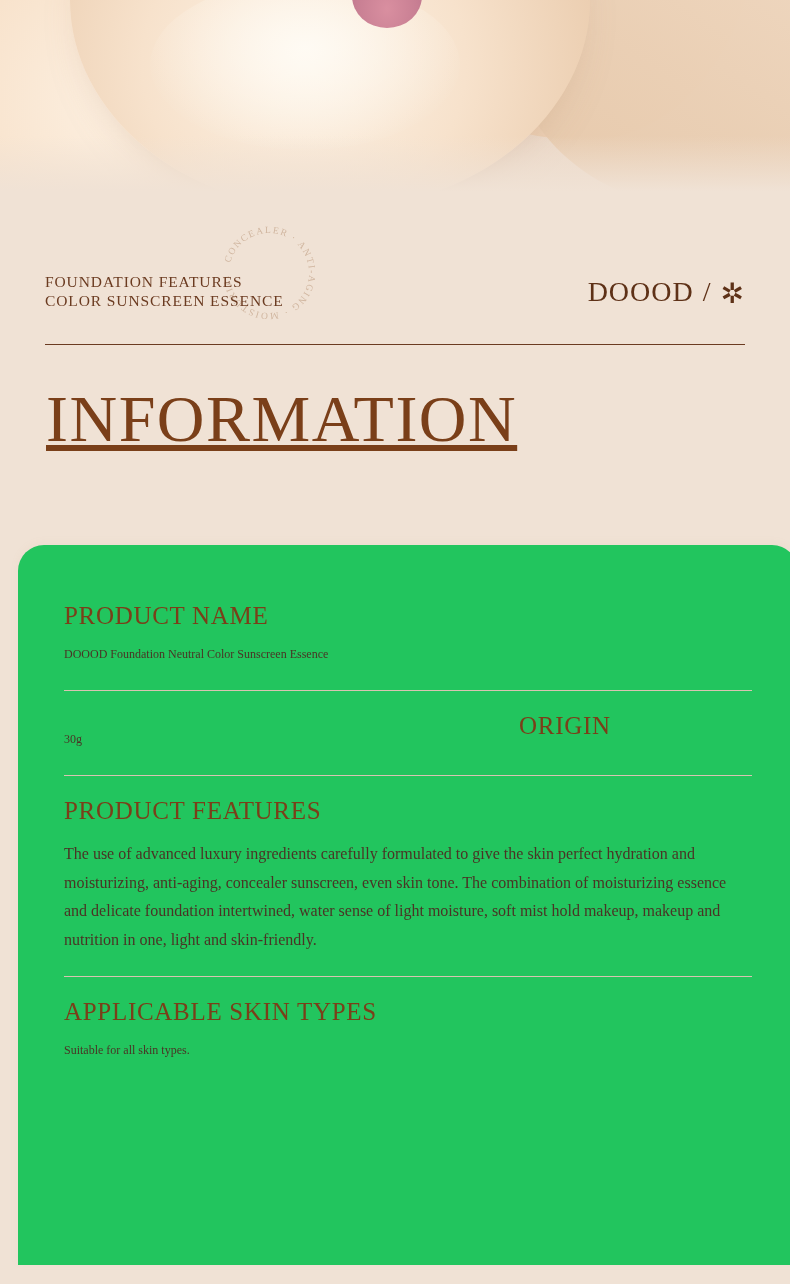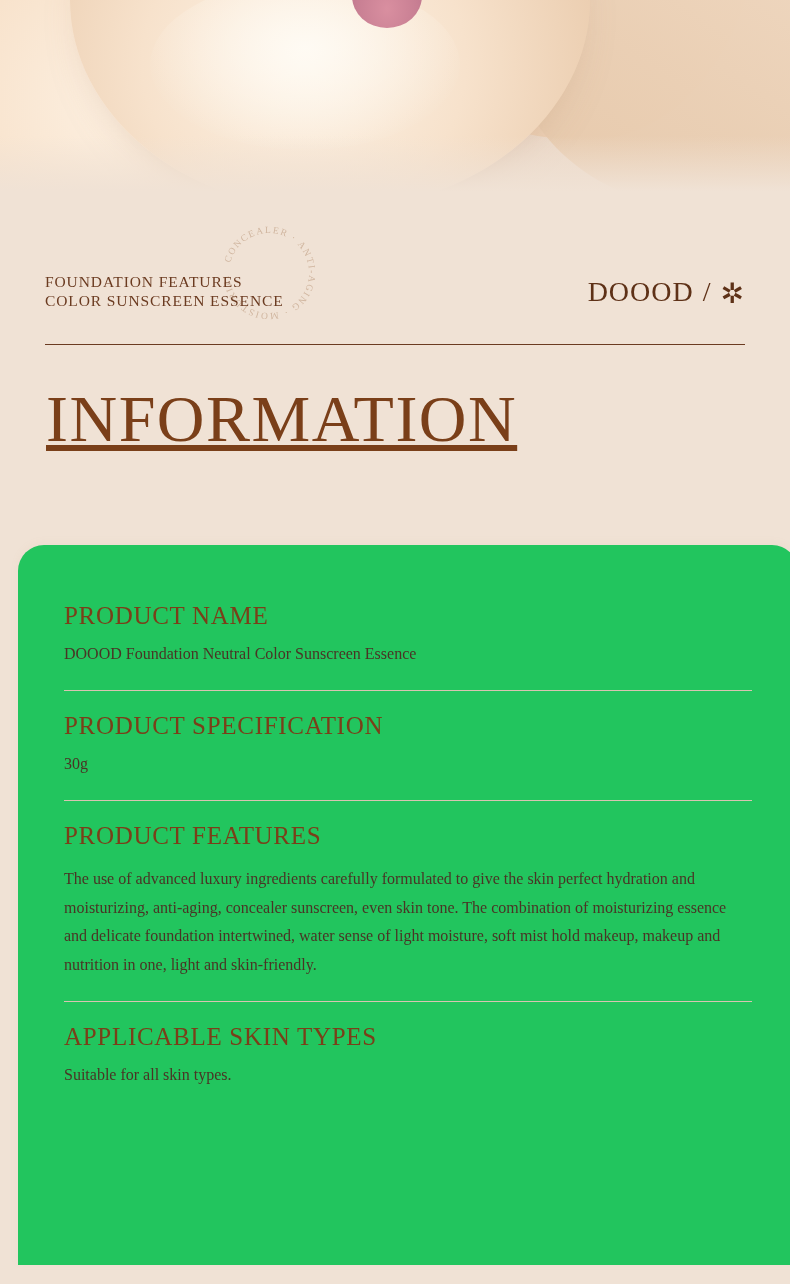--- a/index.html
+++ b/index.html
@@ -177,21 +177,21 @@
     padding: 58px 46px 0 46px;
   }
   .sec-title {
     color: #7a3f19;
     font-size: 25px;
     letter-spacing: 0.7px;
     line-height: 1;
   }
   .sec-body {
     color: #4a3425;
-    font-size: 16px;
+    font-size: 12px;
     line-height: 28px;
     margin-top: 12px;
   }
   .rule {
     height: 1px;
     background: #d8c4b2;
     margin: 22px 0 0 0;
   }
   .block {
     margin-top: 22px;
@@ -252,24 +252,24 @@
 
     <div>
       <div class="sec-title">PRODUCT NAME</div>
       <div class="sec-body">DOOOD Foundation Neutral Color Sunscreen Essence</div>
     </div>
 
     <div class="rule"></div>
 
     <div class="block two-col">
       <div class="col-a">
-        <div class="sec-title">PRODUCT SPECIFICATION</div>
         <div class="sec-body">30g</div>
       </div>
       <div class="col-b">
+        <div class="sec-title">ORIGIN</div>
       </div>
     </div>
 
     <div class="rule"></div>
 
     <div class="block">
       <div class="sec-title">PRODUCT FEATURES</div>
       <div class="features-body">The use of advanced luxury ingredients carefully formulated to give the skin perfect hydration and moisturizing, anti-aging, concealer sunscreen, even skin tone. The combination of moisturizing essence and delicate foundation intertwined, water sense of light moisture, soft mist hold makeup, makeup and nutrition in one, light and skin-friendly.</div>
     </div>
 

